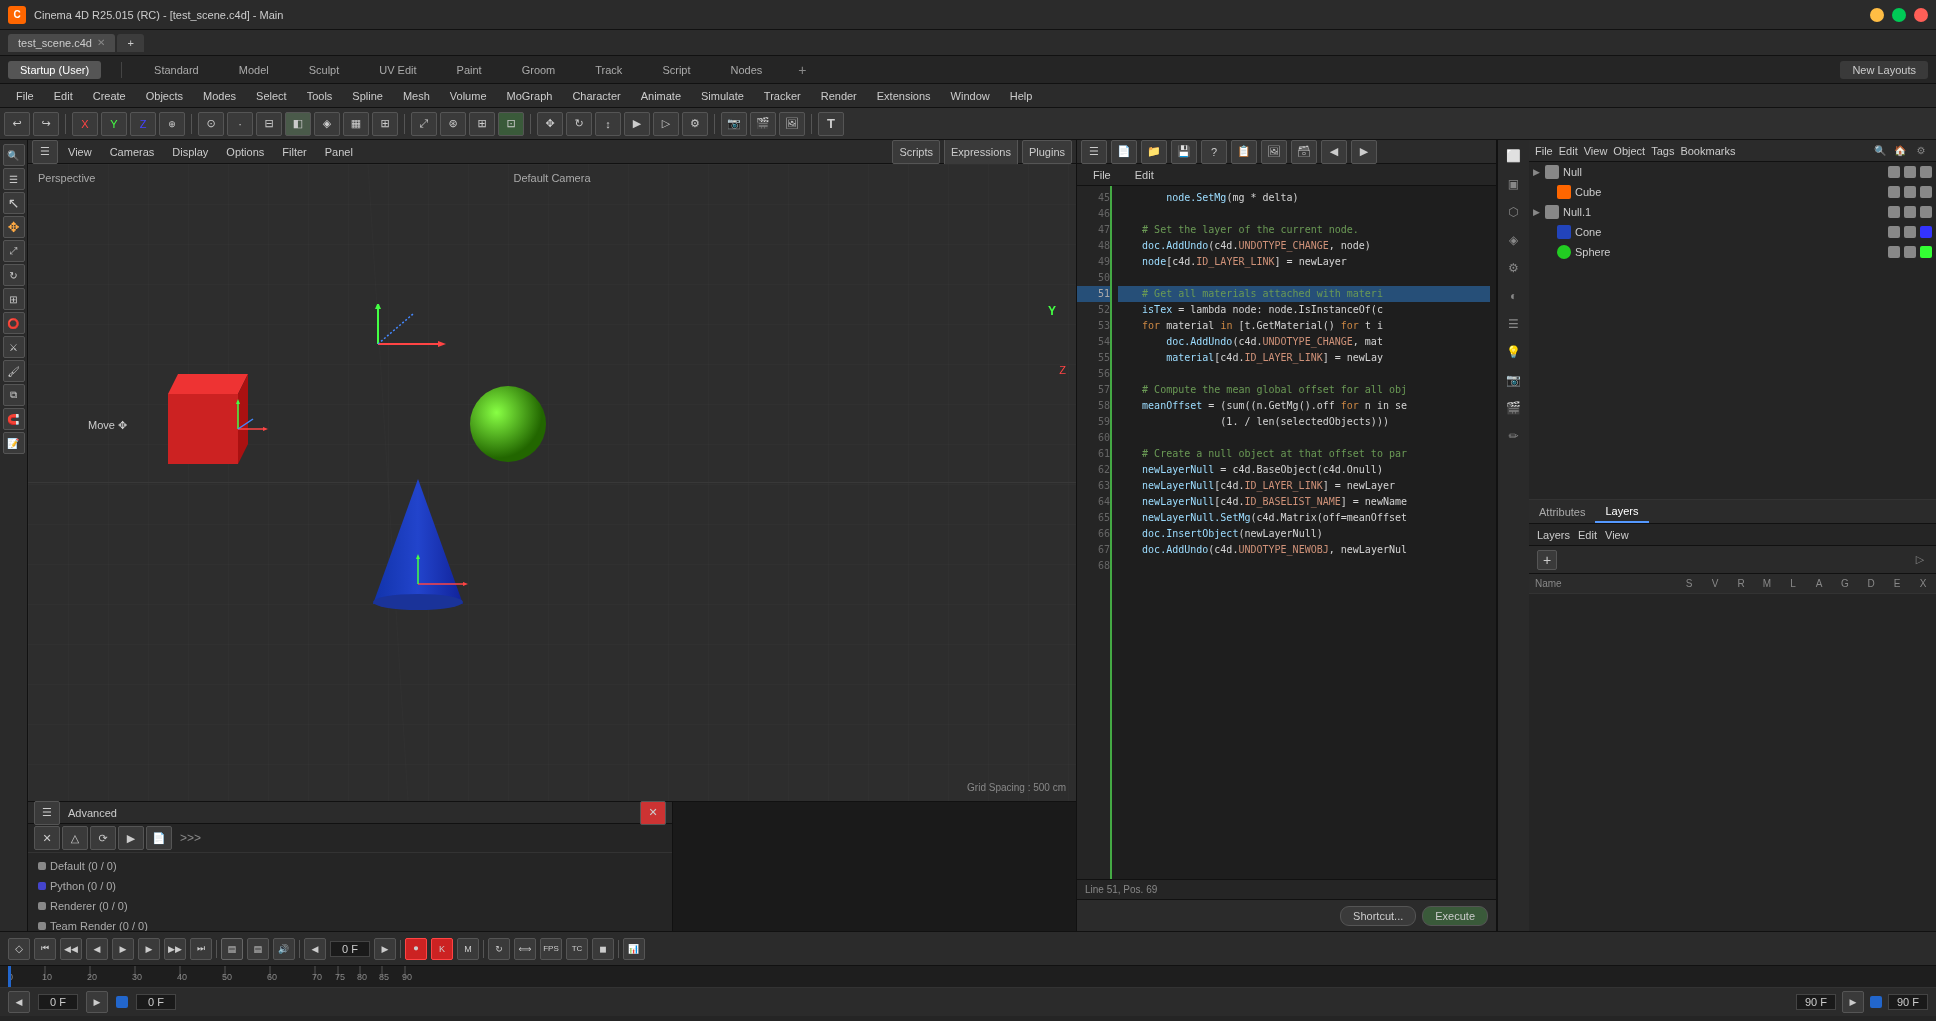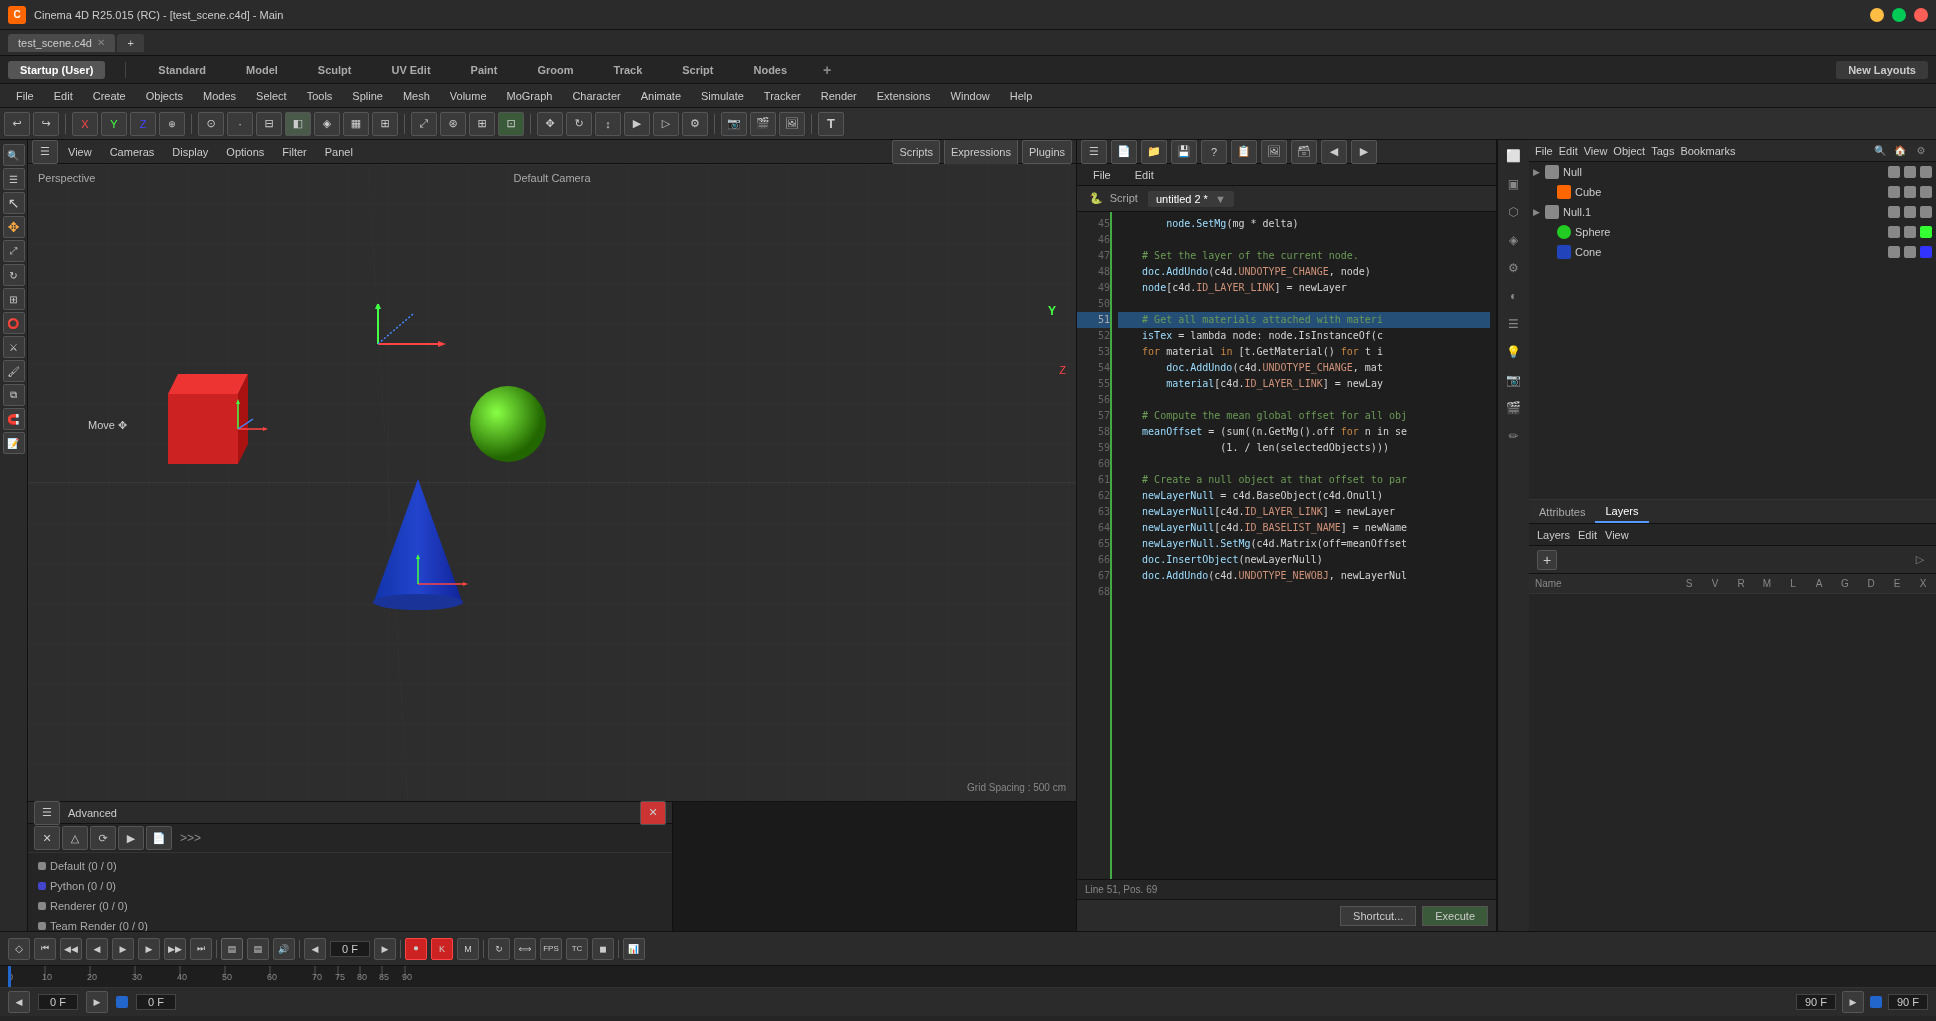--- a/index.html
+++ b/index.html
@@ -68,21 +68,20 @@
 
     
     #layout-tabs {
       background: #252525;
       height: 28px;
       display: flex;
       align-items: center;
       padding: 0 8px;
       border-bottom: 1px solid #111;
       gap: 16px;
-      font-weight: bold;
     }
     .layout-tab {
       padding: 3px 12px;
       font-size: 11px;
       color: #aaa;
       cursor: pointer;
       border-radius: 3px;
     }
     .layout-tab.active { background: #555; color: #fff; }
     .layout-tab-sep { width: 1px; height: 16px; background: #444; margin: 0 4px; }
@@ -300,21 +299,21 @@
       display: flex;
       align-items: center;
       justify-content: flex-end;
       padding: 0 8px;
       border-top: 1px solid #111;
       gap: 6px;
     }
     .script-action-btn {
       background: #3a3a3a;
       border: 1px solid #555;
-      border-radius: 0;
+      border-radius: 9px;
       padding: 3px 12px;
       color: #ccc;
       cursor: pointer;
       font-size: 11px;
     }
 
     
     #right-panel {
       width: 440px;
       background: #252525;
@@ -789,30 +788,20 @@
         <div class="toolbar-btn">🗃</div>
         <div class="toolbar-btn">◀</div>
         <div class="toolbar-btn">▶</div>
       </div>
 
       <div id="script-menu-bar">
         <div class="menu-item">File</div>
         <div class="menu-item">Edit</div>
       </div>
 
-      <div id="script-tabs-bar">
-        <div class="script-tab">
-          <span style="margin-right:4px;">🐍</span>
-          <span>Script</span>
-        </div>
-        <div class="script-tab active">
-          <span>untitled 2 *</span>
-          <span style="margin-left:4px; color:#888;">▼</span>
-        </div>
-      </div>
 
       <div id="script-content">
         <div id="code-editor">
           <div class="line-numbers">
             <div>45</div>
             <div>46</div>
             <div>47</div>
             <div>48</div>
             <div>49</div>
             <div>50</div>
@@ -941,37 +930,37 @@
           <span class="obj-name">Null.1</span>
           <div class="obj-actions">
             <div style="width:12px;height:12px;background:#888;border-radius:2px;margin-right:2px;"></div>
             <div style="width:12px;height:12px;background:#888;border-radius:2px;margin-right:2px;"></div>
             <div style="width:12px;height:12px;background:#888;border-radius:2px;"></div>
           </div>
         </div>
 
         <div class="obj-item" style="padding-left:16px;">
           <span class="obj-arrow" style="color:transparent;">▶</span>
+          <div class="obj-icon" style="background:#2244bb;"></div>
+          <span class="obj-name">Cone</span>
+          <div class="obj-actions">
+            <div style="width:12px;height:12px;background:#888;border-radius:2px;margin-right:2px;"></div>
+            <div style="width:12px;height:12px;background:#888;border-radius:2px;margin-right:2px;"></div>
+            <div style="width:12px;height:12px;background:#3333ff;border-radius:2px;"></div>
+          </div>
+        </div>
+
+        <div class="obj-item" style="padding-left:16px;">
+          <span class="obj-arrow" style="color:transparent;">▶</span>
           <div class="obj-icon" style="background:#22cc22; border-radius:50%;"></div>
           <span class="obj-name">Sphere</span>
           <div class="obj-actions">
             <div style="width:12px;height:12px;background:#888;border-radius:2px;margin-right:2px;"></div>
             <div style="width:12px;height:12px;background:#888;border-radius:2px;margin-right:2px;"></div>
             <div style="width:12px;height:12px;background:#33ff33;border-radius:2px;"></div>
-          </div>
-        </div>
-
-        <div class="obj-item" style="padding-left:16px;">
-          <span class="obj-arrow" style="color:transparent;">▶</span>
-          <div class="obj-icon" style="background:#2244bb;"></div>
-          <span class="obj-name">Cone</span>
-          <div class="obj-actions">
-            <div style="width:12px;height:12px;background:#888;border-radius:2px;margin-right:2px;"></div>
-            <div style="width:12px;height:12px;background:#888;border-radius:2px;margin-right:2px;"></div>
-            <div style="width:12px;height:12px;background:#3333ff;border-radius:2px;"></div>
           </div>
         </div>
       </div>
 
       <div id="layers-tabs">
         <div class="layers-tab">Attributes</div>
         <div class="layers-tab active">Layers</div>
       </div>
 
       <div id="layers-menu">

